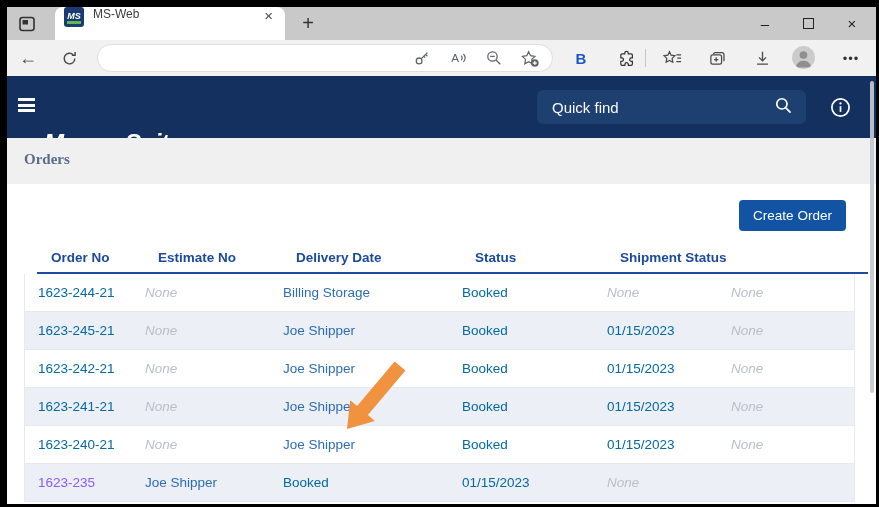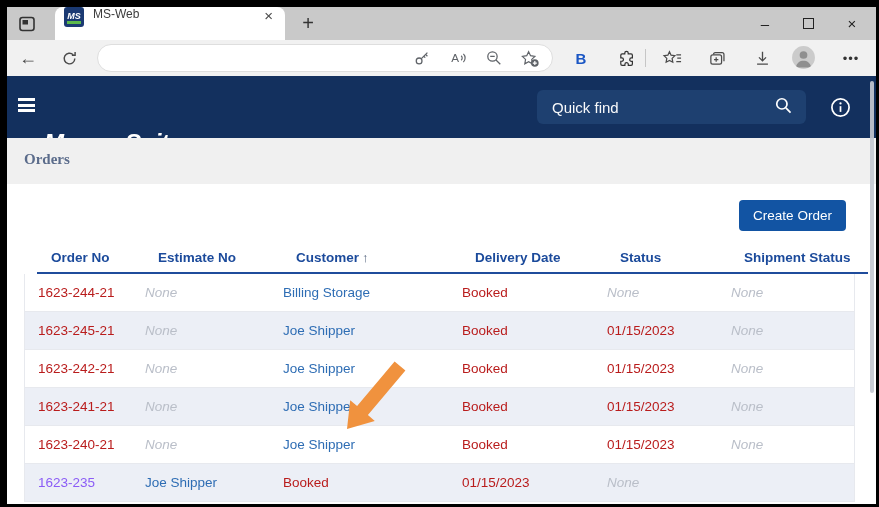--- a/index.html
+++ b/index.html
@@ -54,21 +54,21 @@
 
   
   .content { position:relative; flex:1; background:#fff; }
   .create-btn { position:absolute; left:732px; top:16px; width:107px; height:31px; background:#1254a3; color:#fff; border:none; border-radius:4px; font-size:13.5px; font-family:"Liberation Sans", sans-serif; }
   .thead { position:absolute; left:30px; top:58px; width:831px; height:32px; border-bottom:2px solid #1f4c9c; display:grid; grid-template-columns:107px 138px 179px 145px 124px 1fr; align-items:center; }
   .th { padding-left:14px; font-size:13.5px; font-weight:bold; color:#1b4a9b; white-space:nowrap; }
   .sort-arrow { font-weight:normal; color:#55657f; font-size:13px; margin-left:3px; }
   .tbody { position:absolute; left:17px; top:90px; width:831px; border-left:1px solid #e7e9ee; border-right:1px solid #e7e9ee; }
   .row { display:grid; grid-template-columns:107px 138px 179px 145px 124px 1fr; height:38px; border-bottom:1px solid #e7e9ee; background:#fff; }
   .row.alt { background:#eceff6; }
-  .cell { display:flex; align-items:center; padding-left:13px; font-size:13.5px; color:#b91c1c; white-space:nowrap; }
+  .cell { display:flex; align-items:center; padding-left:13px; font-size:13.5px; color:#0369a1; white-space:nowrap; }
   .cell.link { color:#2e6db4; }
   .cell.muted-none { color:#b9bec8; font-style:italic; }
   .cell.estimate:not(.muted-none) { color:#8b5cf6; }
 
   
   .annot-arrow { position:absolute; left:338px; top:177px; z-index:50; }
   .scroll-thumb { position:absolute; right:2px; top:74px; width:4px; height:312px; background:rgba(195,200,208,0.92); border-radius:2px; z-index:60; }
 </style>
 </head>
 <body>
@@ -211,21 +211,20 @@
   <div class="band">
     <div class="page-title">Orders</div>
   </div>
 
   <div class="content">
     <button class="create-btn">Create Order</button>
 
     <div class="thead">
       <div class="th">Order No</div>
       <div class="th">Estimate No</div>
-      <div class="th"><span>Customer</span><span class="sort-arrow">↑</span></div>
       <div class="th">Delivery Date</div>
       <div class="th">Status</div>
       <div class="th">Shipment Status</div>
     </div>
 
     <div class="tbody">
       <div class="row">
         <div class="cell">1623-244-21</div>
         <div class="cell estimate muted-none">None</div>
         <div class="cell link">Billing Storage</div>

